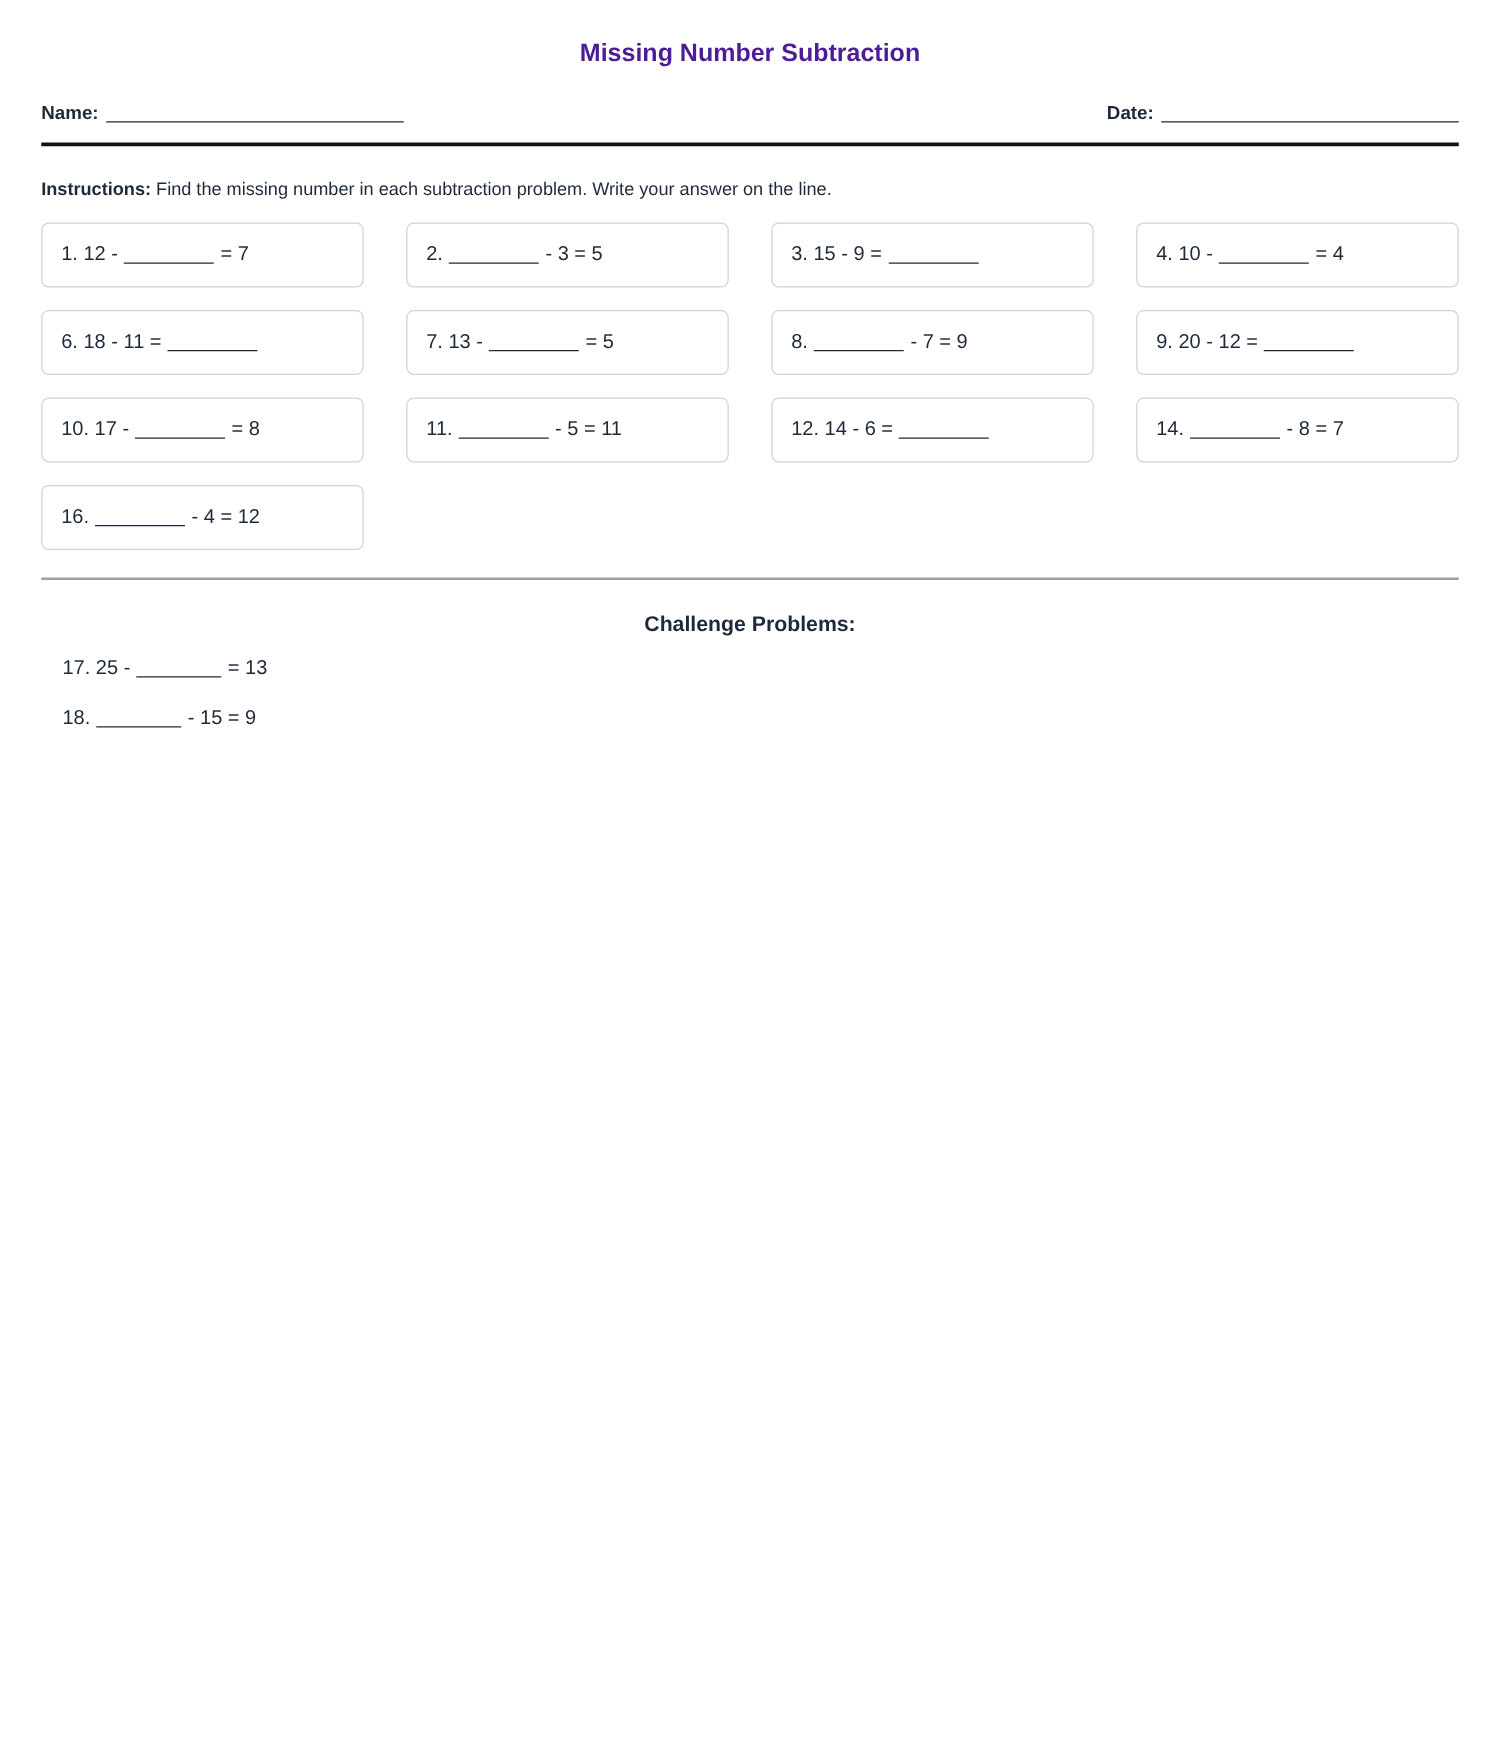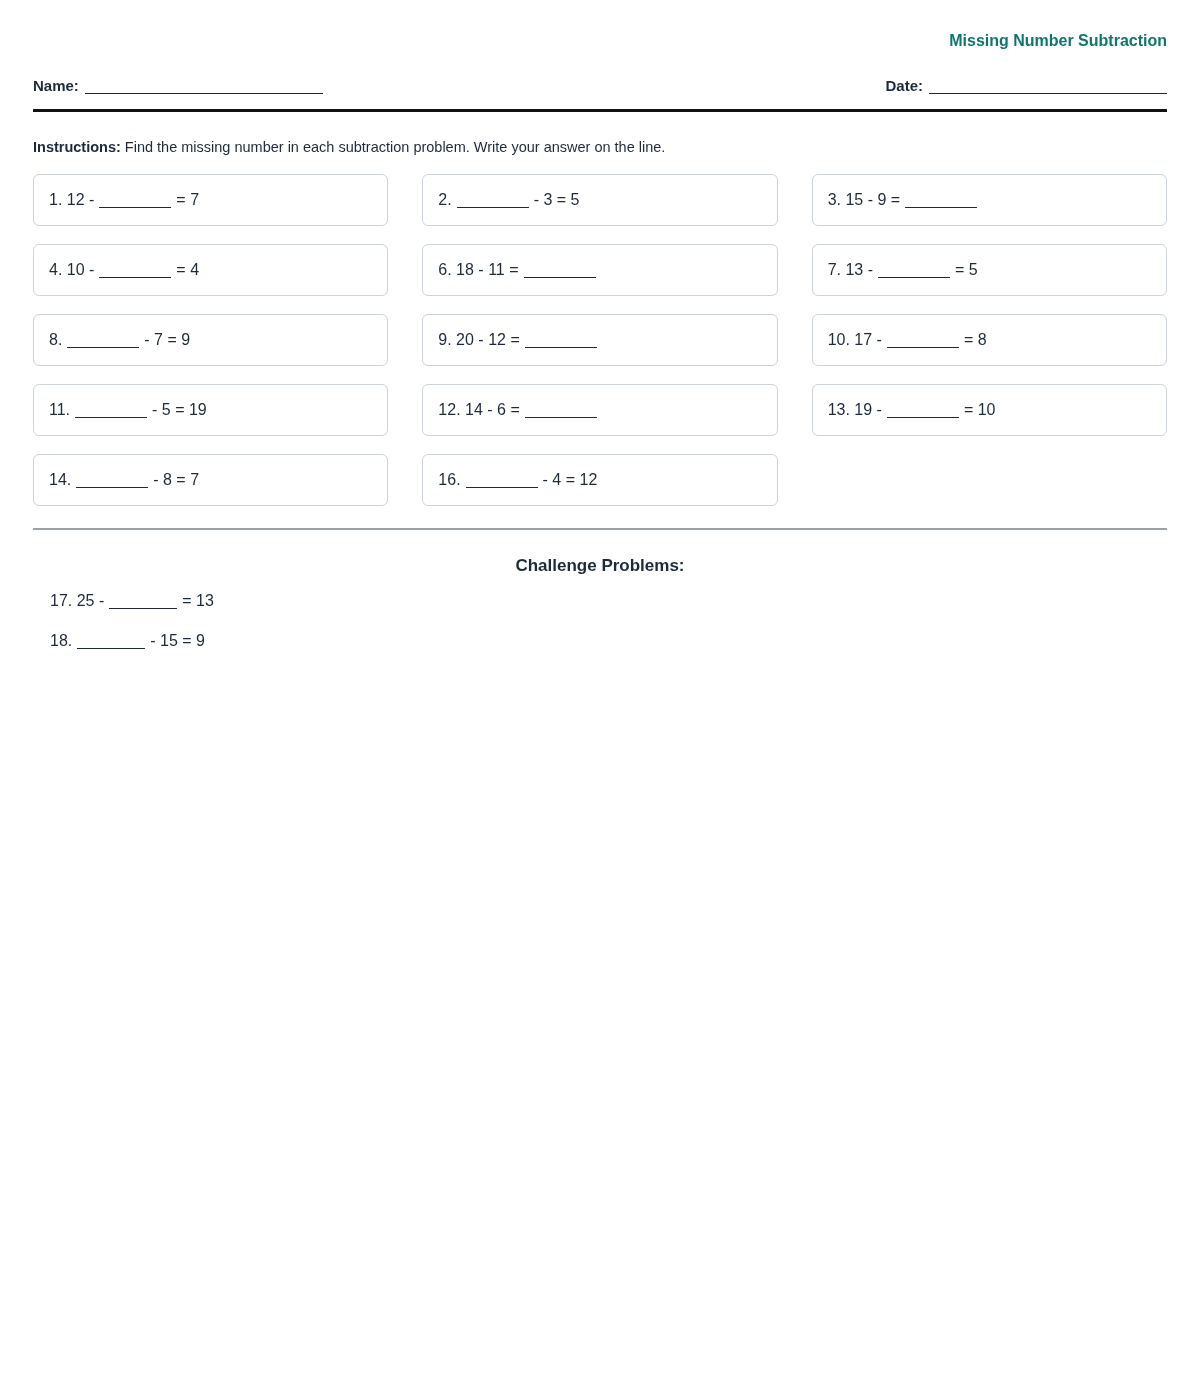--- a/index.html
+++ b/index.html
@@ -9,25 +9,25 @@
     height: 1400px;
     font-family: "Liberation Sans", sans-serif;
     color: #1e2a3b;
   }
   .page {
     width: 1134px;
     margin: 0 auto;
     padding-top: 31px;
   }
   .title {
-    text-align: right;
-    font-size: 16px;
+    text-align: center;
+    font-size: 20px;
     font-weight: bold;
     line-height: 1.2;
-    color: #0f766e;
+    color: #4c1d95;
   }
   .name-date-row {
     margin-top: 27px;
     display: flex;
     justify-content: space-between;
     font-size: 15px;
   }
   .nd-group { white-space: nowrap; }
   .nd-label { font-weight: bold; }
   .write-line {
@@ -46,21 +46,21 @@
   }
   .instructions {
     margin-top: 27px;
     font-size: 14.5px;
     line-height: 1.2;
   }
   .instructions b { font-weight: bold; }
   .grid {
     margin-top: 17px;
     display: grid;
-    grid-template-columns: 1fr 1fr 1fr;
+    grid-template-columns: 1fr 1fr 1fr 1fr;
     column-gap: 34px;
     row-gap: 18px;
   }
   .pbox {
     height: 52px;
     border: 1px solid #ccd3db;
     border-radius: 6px;
     display: flex;
     align-items: center;
     padding-left: 15px;
@@ -140,27 +140,24 @@
     <div class="pbox">
         <span class="ptext"><span>8.</span><span class="blank"></span><span>- 7 = 9</span></span>
       </div>
     <div class="pbox">
         <span class="ptext"><span>9. 20 - 12 =</span><span class="blank"></span><span></span></span>
       </div>
     <div class="pbox">
         <span class="ptext"><span>10. 17 -</span><span class="blank"></span><span>= 8</span></span>
       </div>
     <div class="pbox">
-        <span class="ptext"><span>11.</span><span class="blank"></span><span>- 5 = 19</span></span>
+        <span class="ptext"><span>11.</span><span class="blank"></span><span>- 5 = 11</span></span>
       </div>
     <div class="pbox">
         <span class="ptext"><span>12. 14 - 6 =</span><span class="blank"></span><span></span></span>
-      </div>
-    <div class="pbox">
-        <span class="ptext"><span>13. 19 -</span><span class="blank"></span><span>= 10</span></span>
       </div>
     <div class="pbox">
         <span class="ptext"><span>14.</span><span class="blank"></span><span>- 8 = 7</span></span>
       </div>
     <div class="pbox">
         <span class="ptext"><span>16.</span><span class="blank"></span><span>- 4 = 12</span></span>
       </div>
 
   </div>
 

